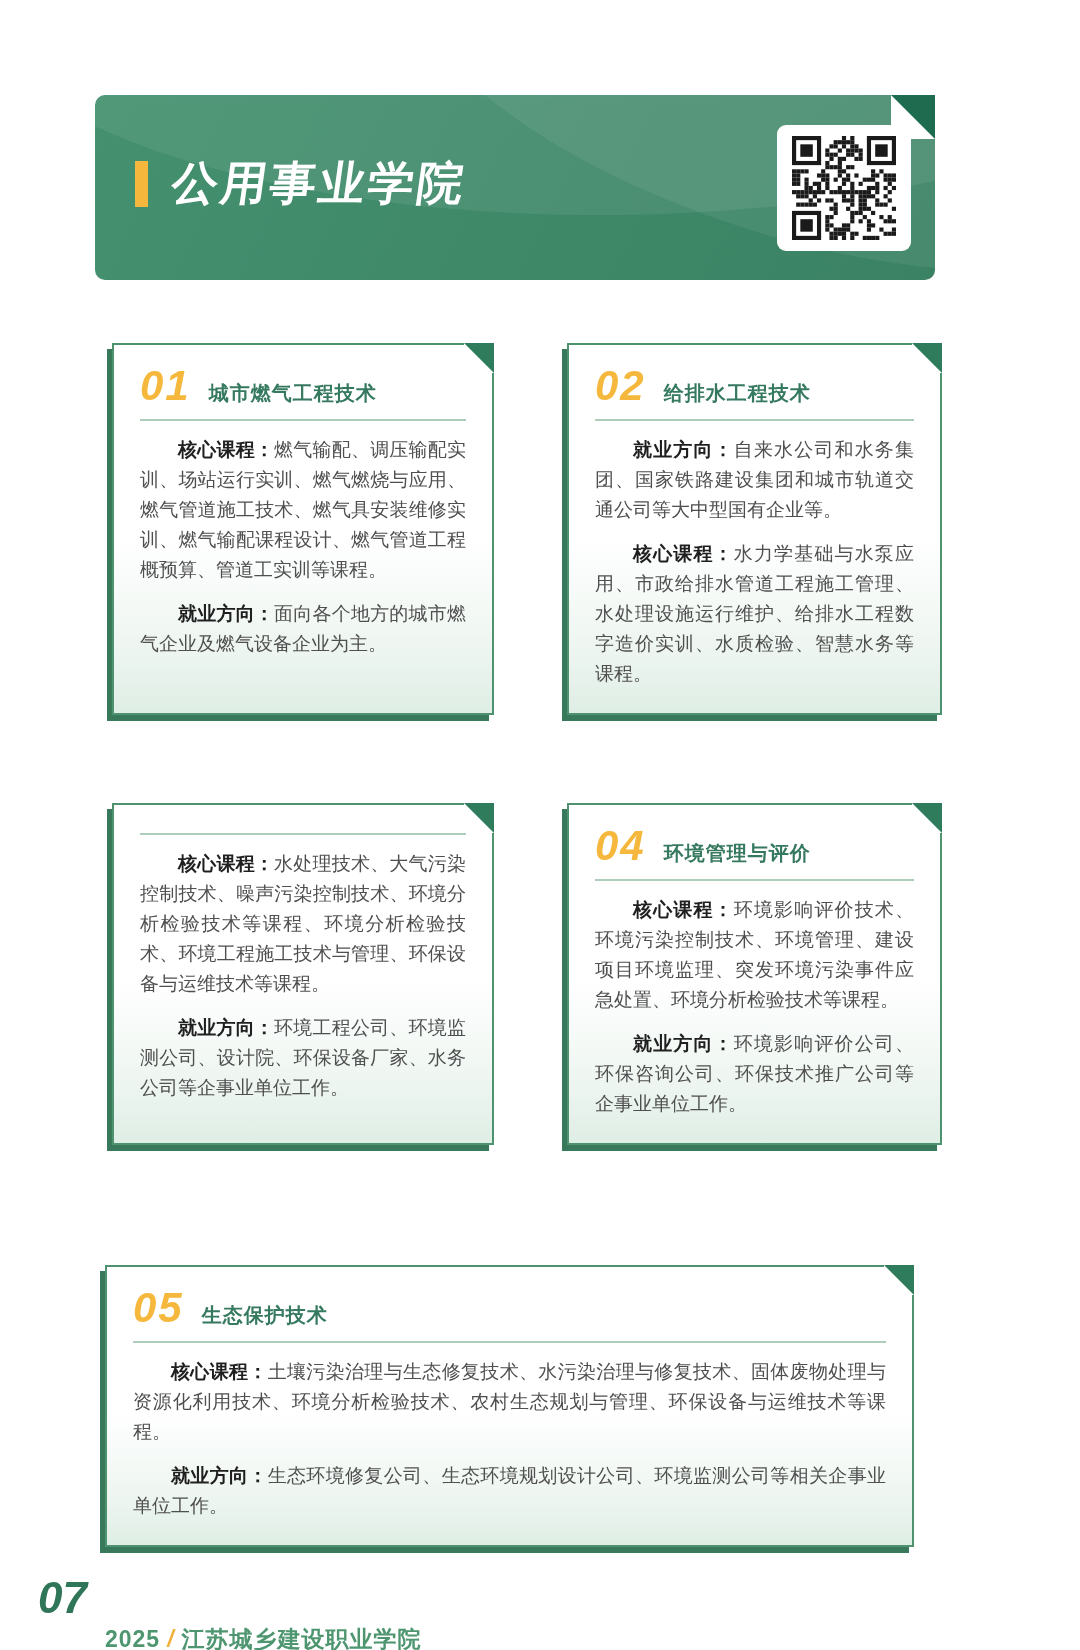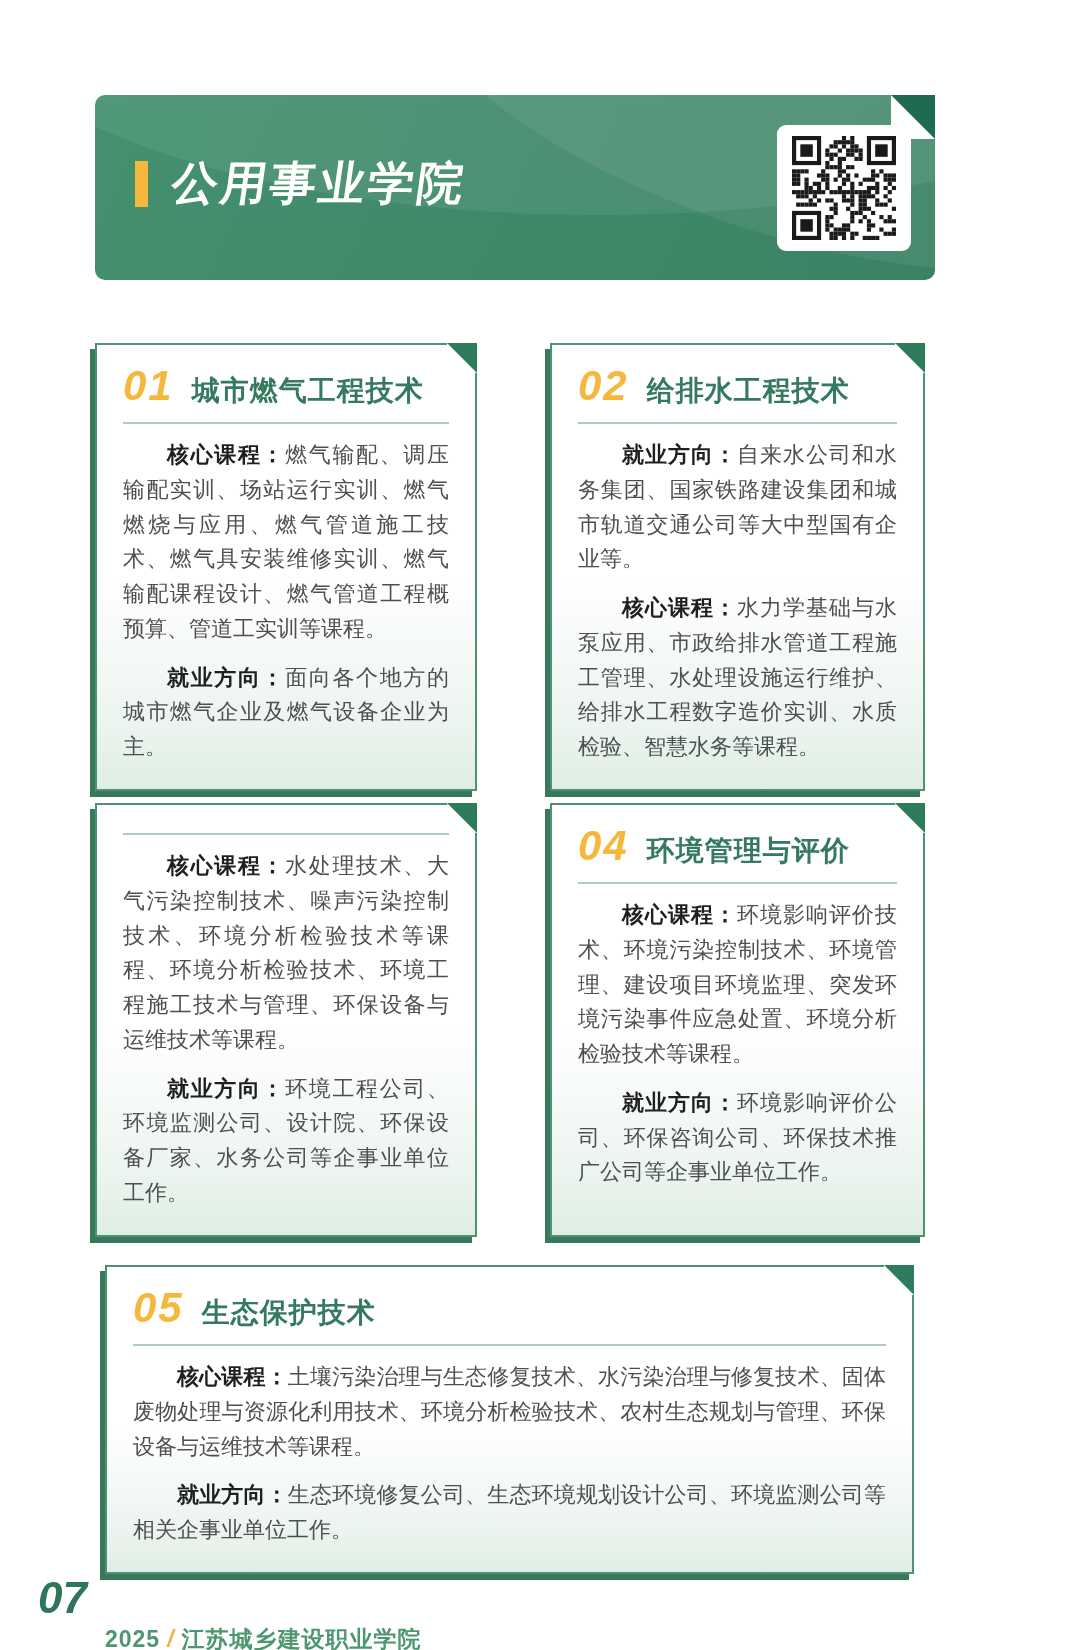--- a/index.html
+++ b/index.html
@@ -34,21 +34,21 @@
     margin:0;font-size:46px;font-weight:bold;color:#ffffff;
     transform:skewX(-8deg);letter-spacing:3px;
   }
   .qr-box{
     position:absolute;top:30px;right:24px;width:134px;height:126px;
     background:#ffffff;border-radius:9px;padding:11px 14px;box-sizing:border-box;z-index:2;
   }
   .qr{width:100%;height:100%;display:block;}
 
   
-  .row{position:absolute;left:95px;width:740px;display:grid;
+  .row{position:absolute;left:112px;width:740px;display:grid;
        grid-template-columns:382px 375px;column-gap:73px;}
   .row1{top:343px;}
   .row2{top:803px;}
   .card5wrap{position:absolute;left:105px;top:1265px;width:809px;}
 
   .card{
     position:relative;box-sizing:border-box;
     border:2px solid #4E926F;
     background:linear-gradient(180deg,#ffffff 52%,#EDF5F0 84%,#DEEEE5 100%);
     box-shadow:-5px 6px 0 #37795A;
@@ -57,24 +57,24 @@
   .fold{position:absolute;top:-2px;right:-2px;width:30px;height:30px;background:#ffffff;}
   .fold::after{
     content:"";position:absolute;inset:0;background:#2E7C5B;
     clip-path:polygon(0 0,100% 0,100% 100%);
   }
   .card-head{display:flex;align-items:baseline;gap:18px;padding-top:4px;}
   .num{
     font-size:42px;font-weight:bold;font-style:italic;color:#F5B83D;
     line-height:1;letter-spacing:2px;flex:none;
   }
-  .prog-title{margin:0;font-size:28px;font-weight:bold;color:#35795F;letter-spacing:1px;}
+  .prog-title{margin:0;font-size:20px;font-weight:bold;color:#35795F;letter-spacing:1px;}
   .divider{border-bottom:2px solid #AECDBB;margin-top:12px;}
   .body-p{
-    font-size:22px;line-height:1.58;color:#4F4F4F;text-align:justify;
+    font-size:19px;line-height:1.58;color:#4F4F4F;text-align:justify;
     text-indent:2em;margin:14px 0 0 0;
   }
   .lbl{color:#1F1F1F;font-weight:bold;}
 
   
   .footer{position:absolute;left:38px;top:1576px;display:flex;align-items:flex-start;}
   .pagenum{font-size:44px;font-weight:bold;font-style:italic;color:#2F7558;line-height:1;}
   .meta{font-size:23px;font-weight:bold;color:#4E9670;letter-spacing:1px;margin-left:18px;margin-top:48px;}
   .slash{color:#F0B23E;font-style:italic;margin:0 7px;}
 </style>

